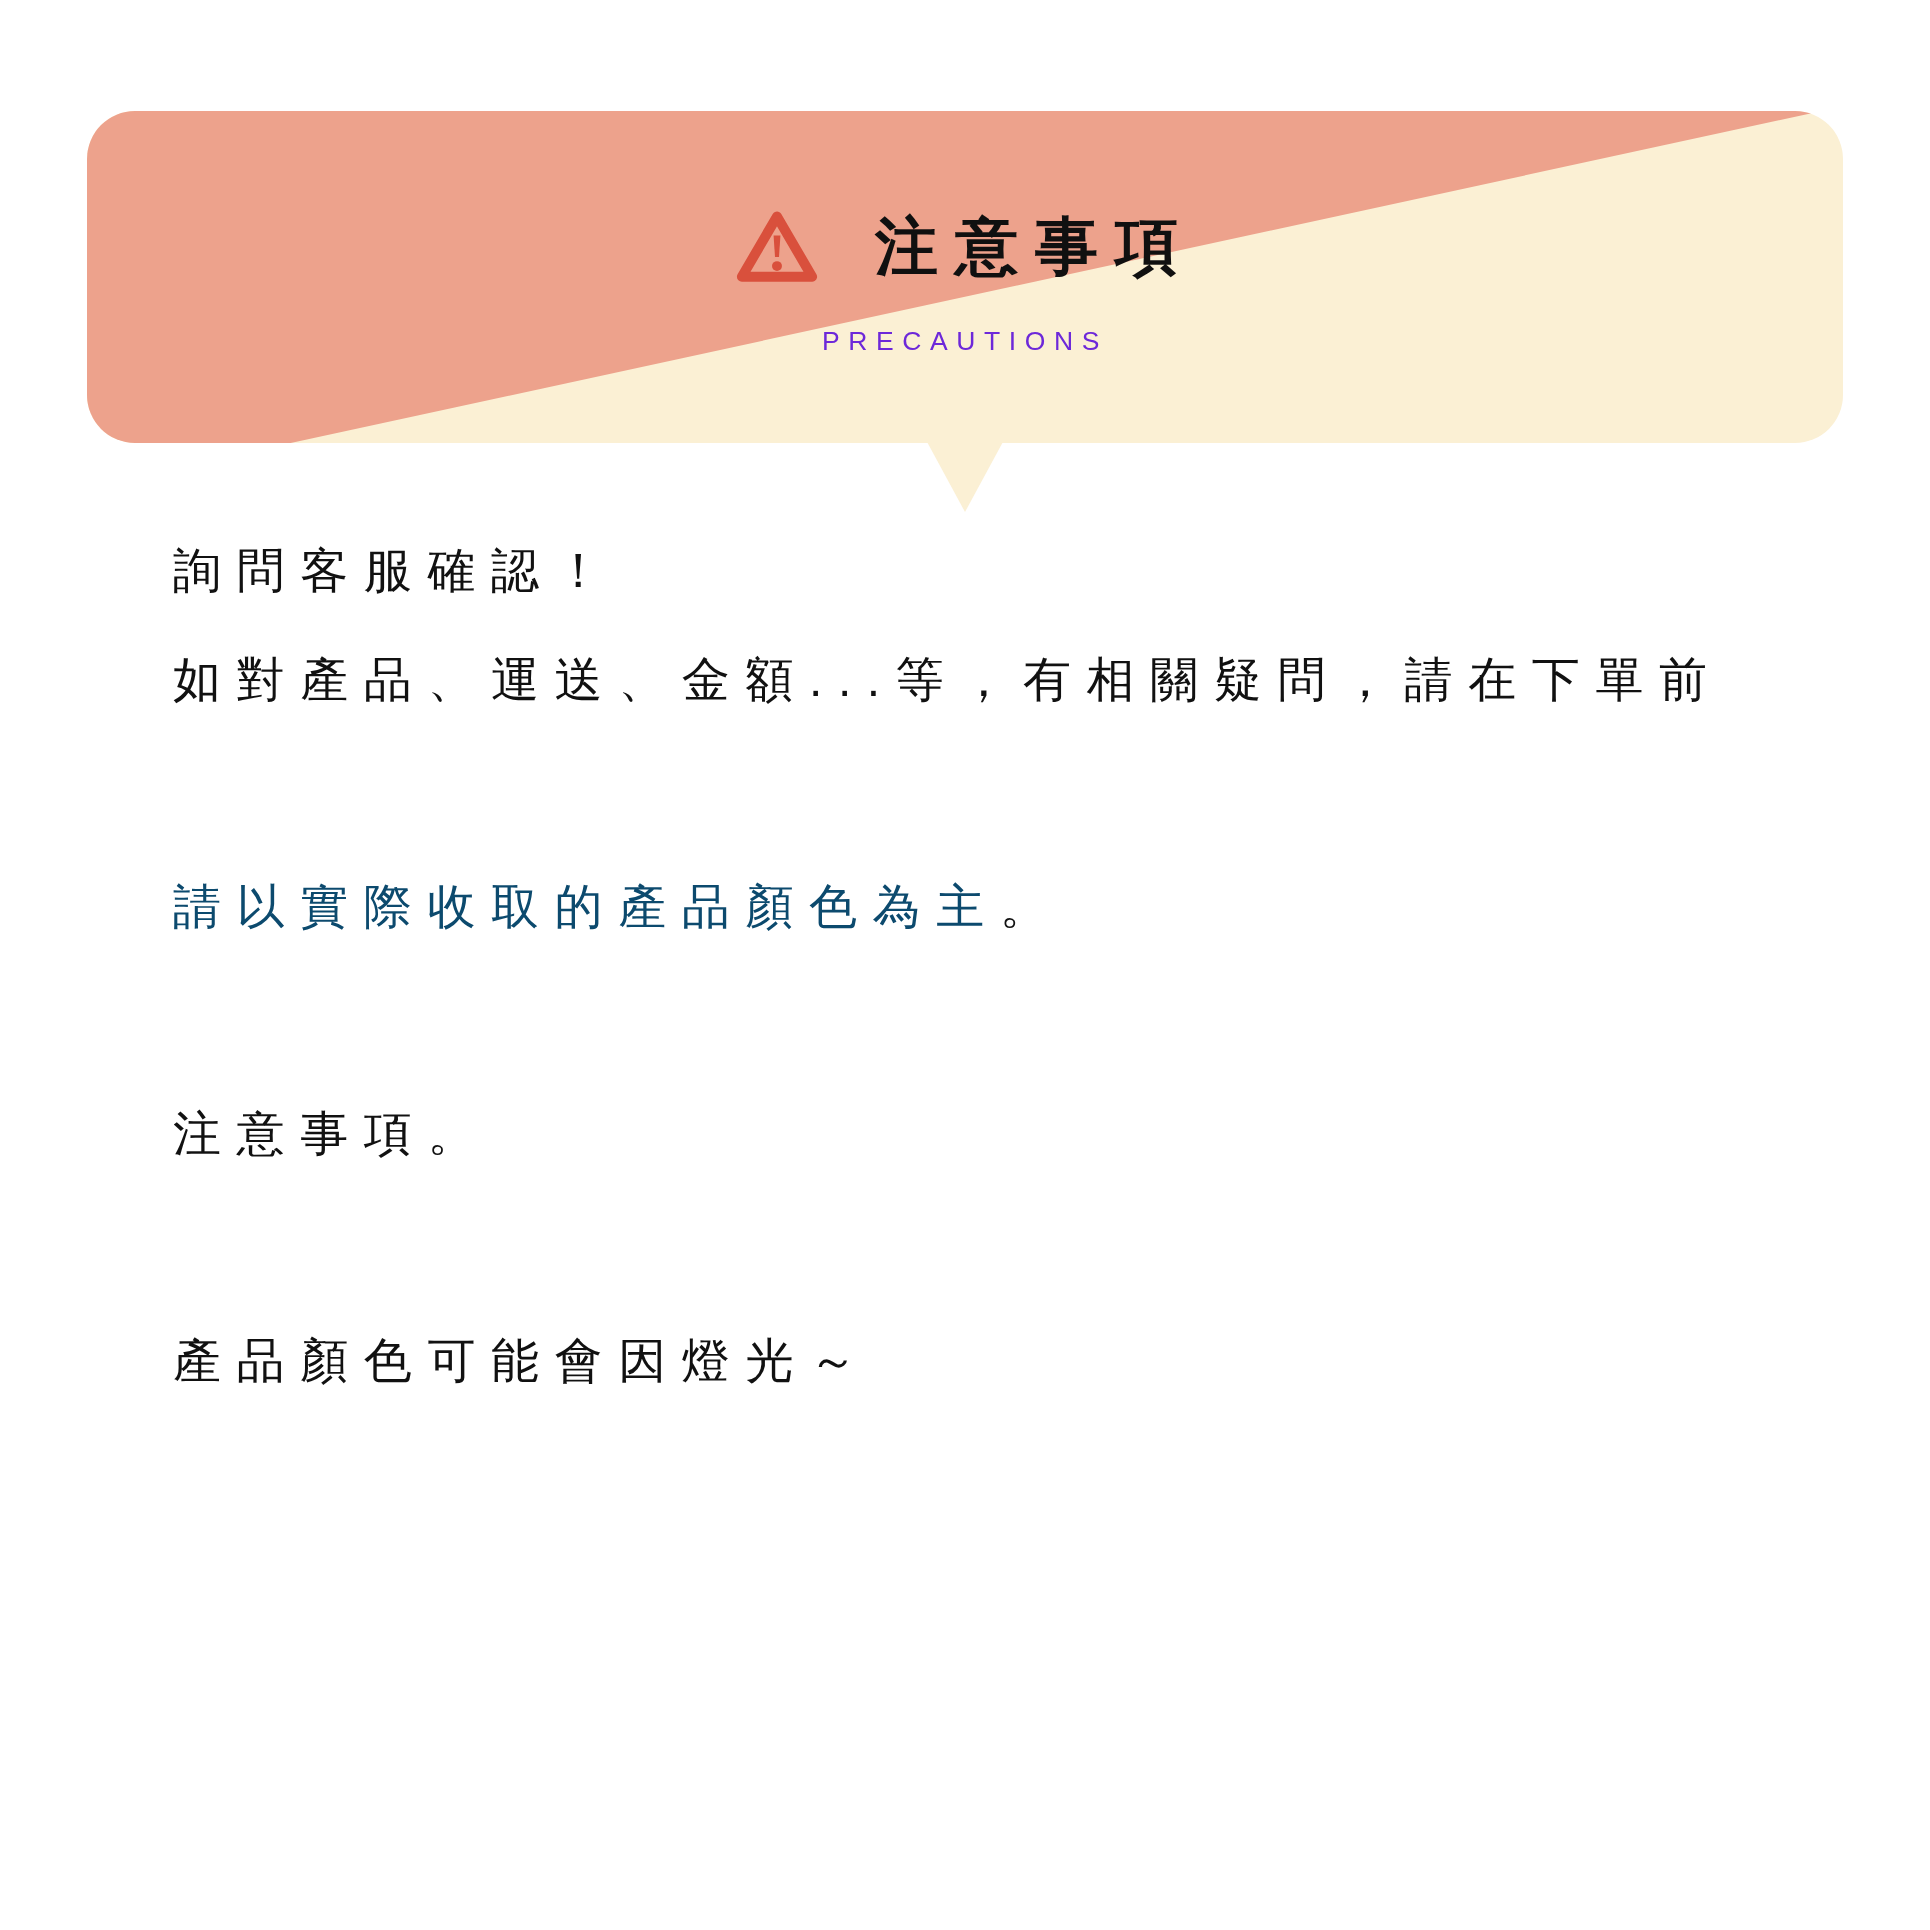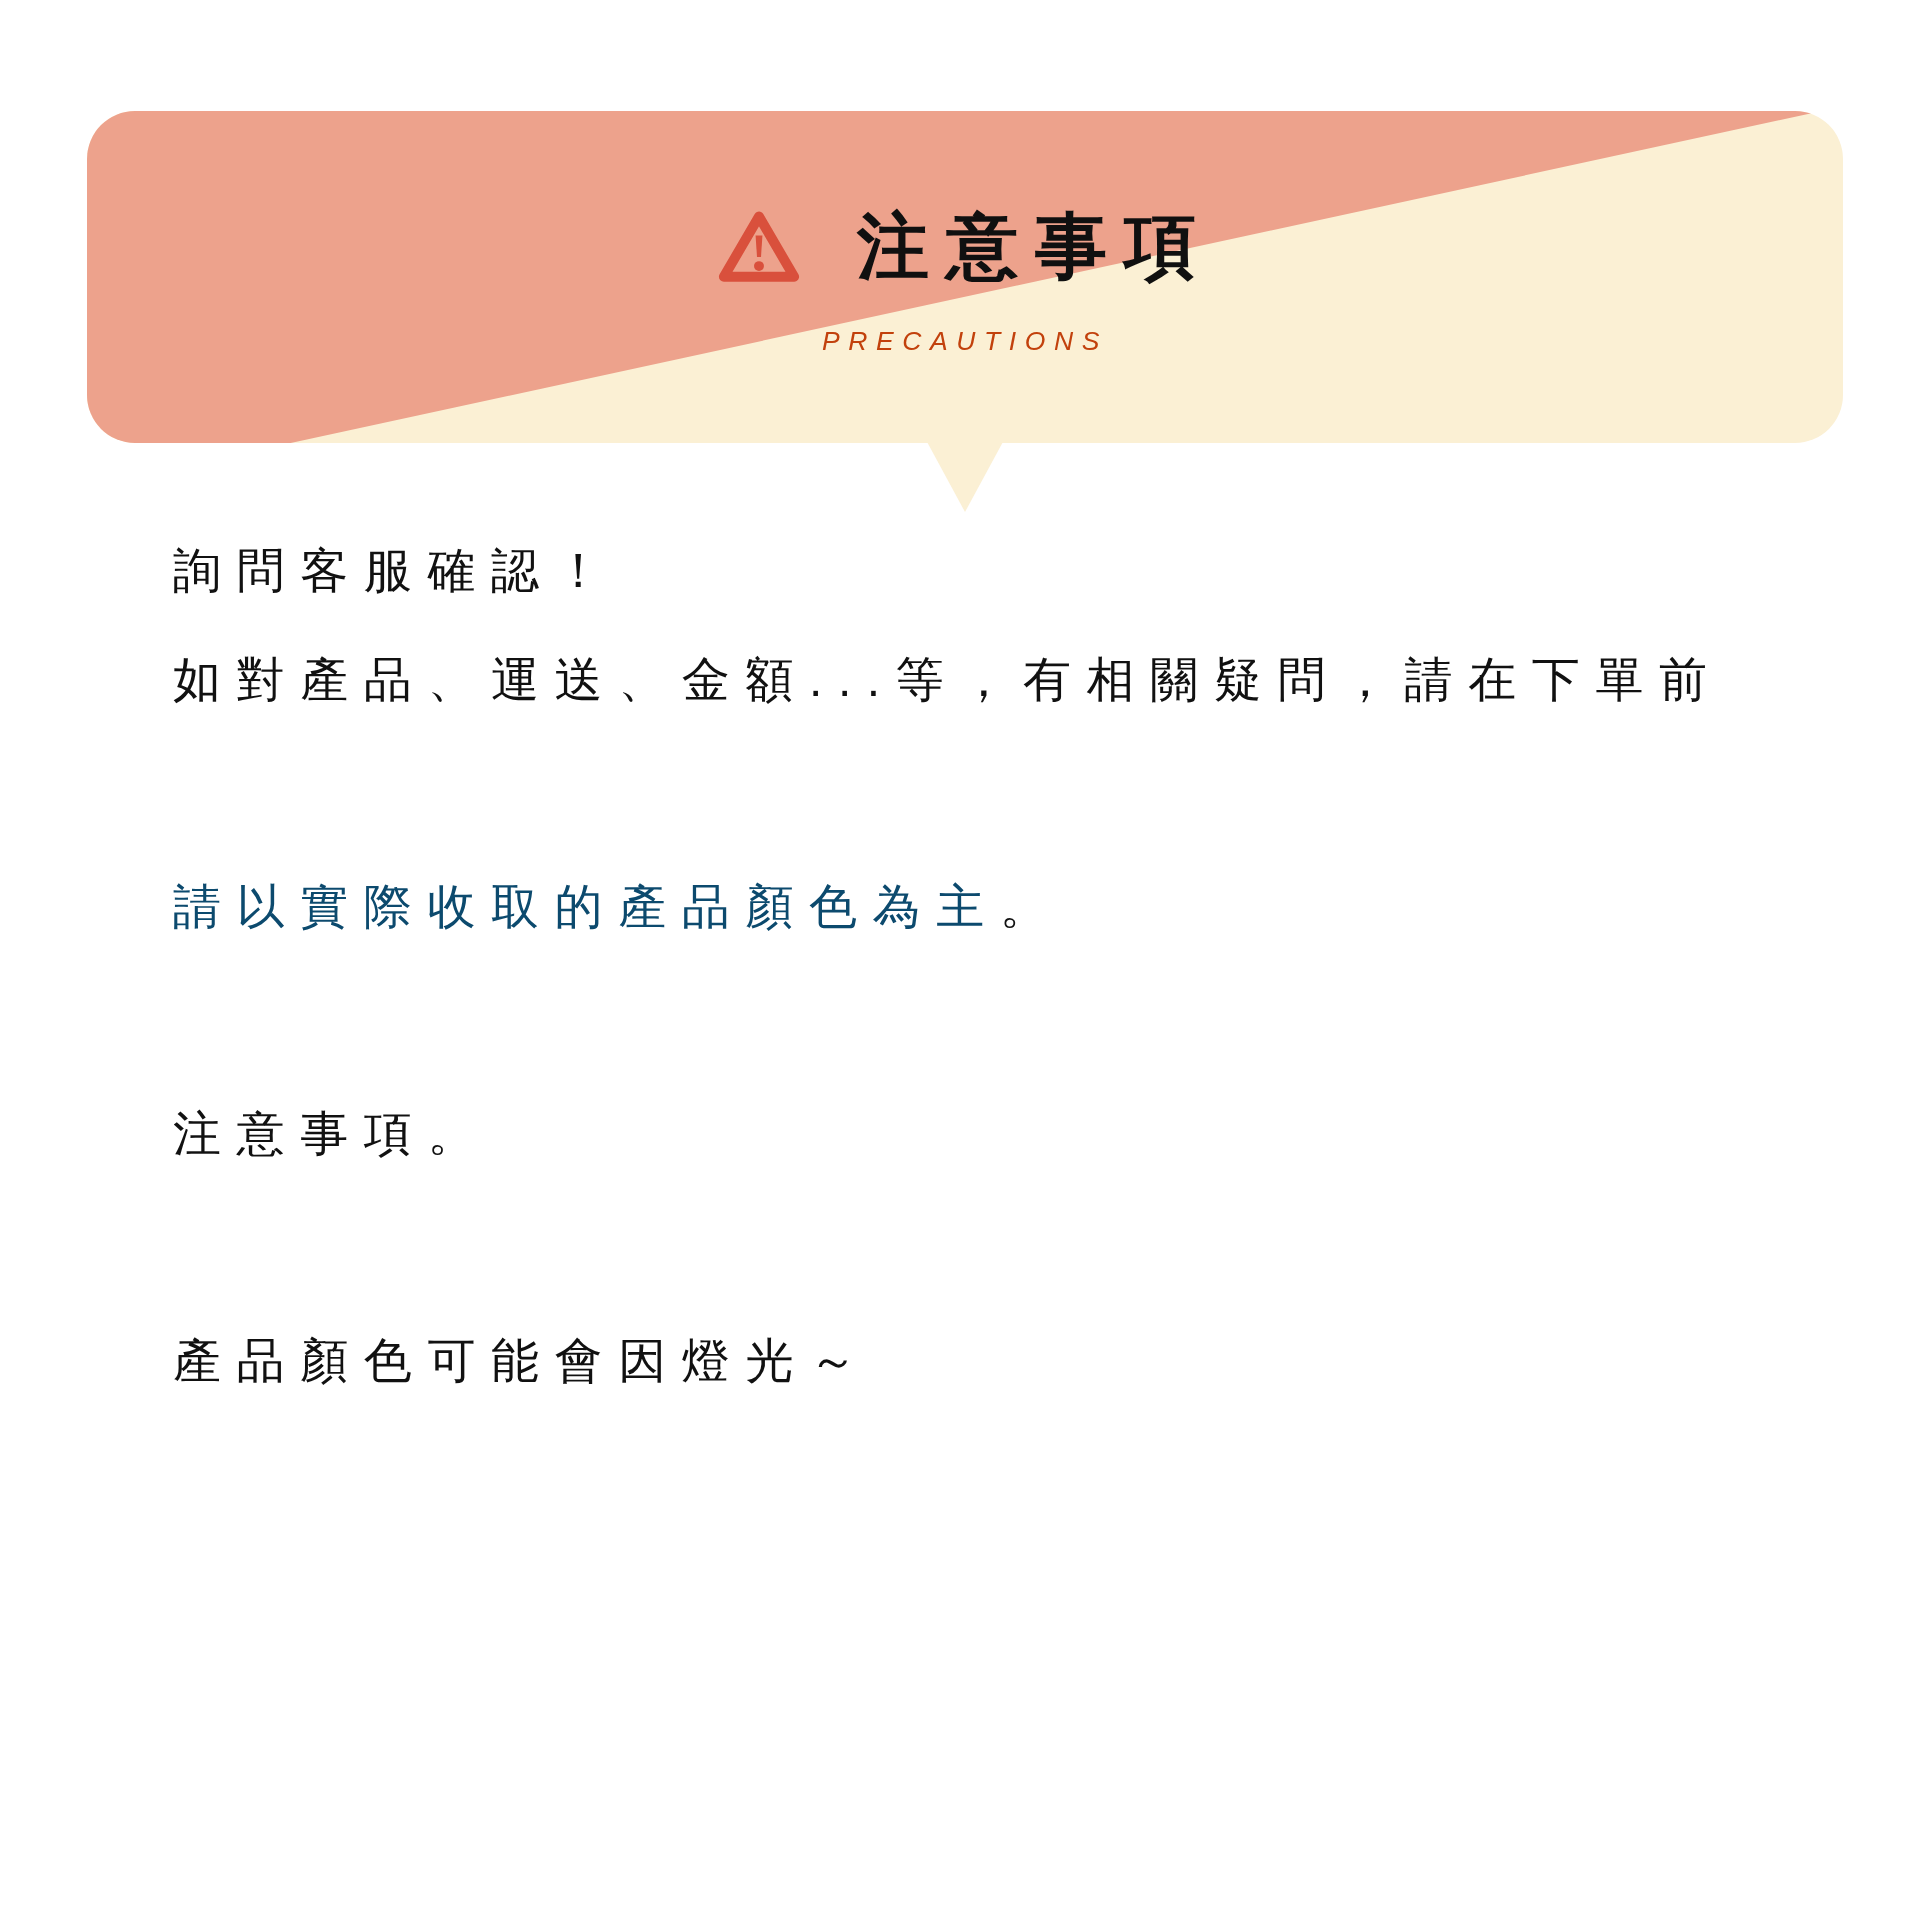--- a/index.html
+++ b/index.html
@@ -28,38 +28,37 @@
   }
   .title-row{
     position:absolute;
     top:92px;left:0;right:0;
     height:87px;
     display:flex;justify-content:center;align-items:center;
     gap:56px;
   }
   .warn-icon{display:block;flex:0 0 auto;}
   .banner-title{
-    font-size:72px;
+    font-size:63px;
     line-height:87px;
     font-weight:600;
     letter-spacing:17px;
     color:#101010;
     white-space:nowrap;
   }
   .banner-subtitle{
     position:absolute;
     top:217px;left:0;right:0;
     text-align:center;
     font-size:26.5px;
     line-height:26.5px;
     font-weight:400;
     letter-spacing:8.6px;
-    color:#c2410c;
+    color:#6d28d9;
     white-space:nowrap;
-    font-style:italic;
   }
   
   .banner-pointer{
     position:absolute;
     left:926px;top:440px;
     width:0;height:0;
     border-left:39px solid transparent;
     border-right:39px solid transparent;
     border-top:72px solid #FBF0D4;
   }

